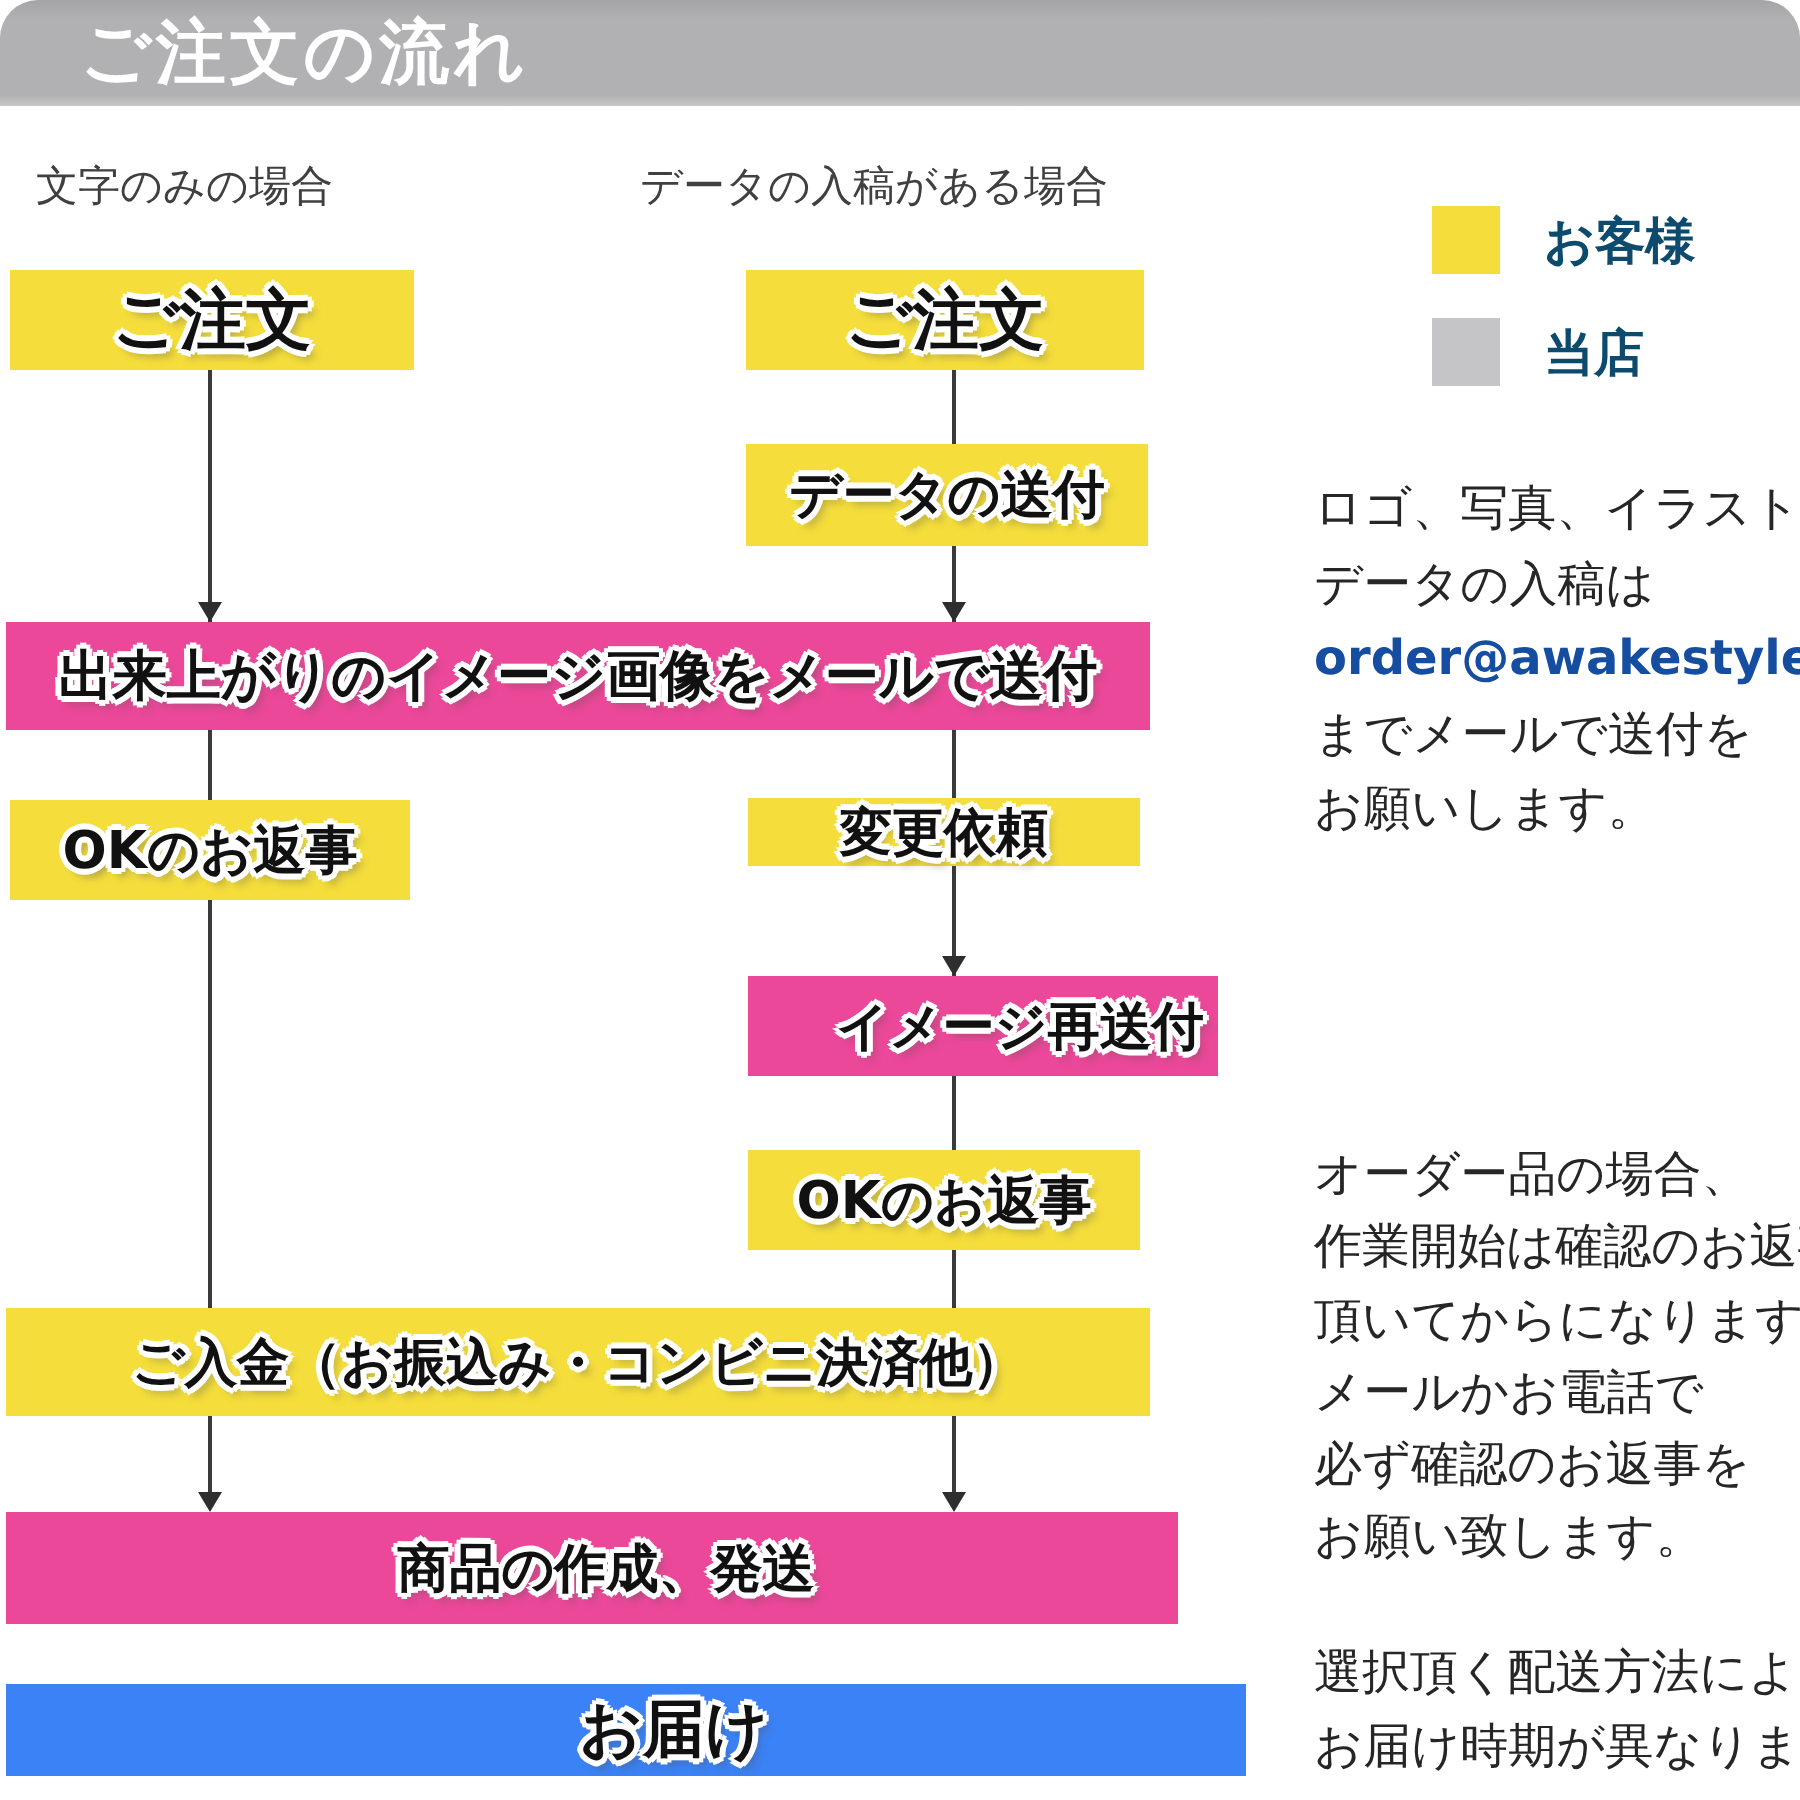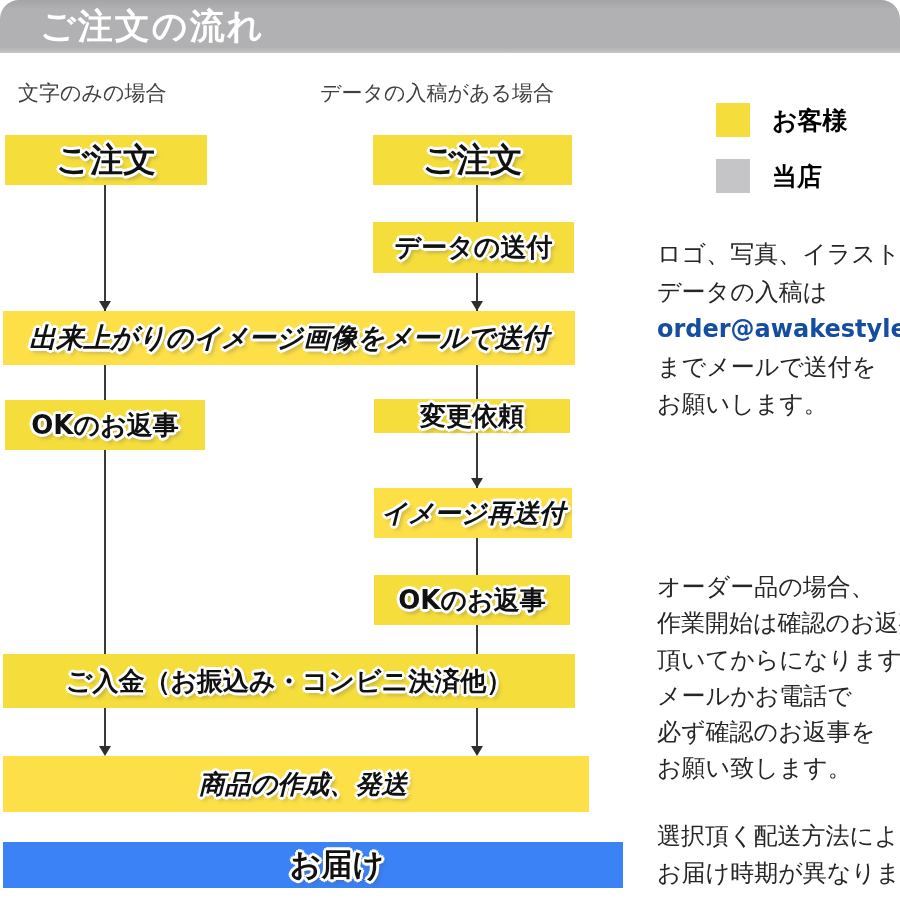--- a/index.html
+++ b/index.html
@@ -17,39 +17,39 @@
   .hdr h1{
     margin:0 0 0 40px;font-size:35px;font-weight:bold;color:#ffffff;letter-spacing:2px;
   }
   
   .col-label{position:absolute;font-size:21px;color:#404040;white-space:nowrap;text-align:center;}
   
   .legend-row{position:absolute;display:flex;align-items:center;}
   .swatch{width:34px;height:34px;display:inline-block;}
   .sw-yellow{background:#f5de3b;}
   .sw-gray{background:#c5c5c7;}
-  .legend-label{margin-left:22px;font-size:25px;font-weight:bold;color:#000000;}
+  .legend-label{margin-left:22px;font-size:25px;font-weight:bold;color:#0c4a6e;}
   
   .vline{position:absolute;width:2px;background:#3a3a3a;z-index:0;}
   .arrow{
     position:absolute;width:0;height:0;z-index:0;
     border-left:6px solid transparent;border-right:6px solid transparent;
     border-top:10px solid #2e2e2e;
   }
   
   .fbox{
     position:absolute;z-index:2;display:flex;align-items:center;justify-content:center;
     font-weight:bold;color:#111;white-space:nowrap;
     text-shadow:
       -2px -2px 0 #fff, 2px -2px 0 #fff, -2px 2px 0 #fff, 2px 2px 0 #fff,
       -3px 0 0 #fff, 3px 0 0 #fff, 0 -3px 0 #fff, 0 3px 0 #fff,
       3px 4px 4px rgba(80,80,80,0.45);
   }
   .bg-yellow{background:#f5de3b;}
-  .bg-gray{background:#fde047;font-style:italic;}
+  .bg-gray{background:#ec4899;}
   .bg-green{background:#3b82f6;padding-left:48px;}
   
   .note{position:absolute;left:657px;color:#262626;font-size:24px;z-index:3;}
   .note div{white-space:nowrap;}
   .email{color:#154da0;font-weight:bold;}
 </style>
 </head>
 <body>
 
 <div class="stage">
@@ -78,21 +78,21 @@
   <div class="arrow" style="left:471px;top:301px;"></div>
   <div class="arrow" style="left:471px;top:478px;"></div>
   <div class="arrow" style="left:471px;top:746px;"></div>
 
   <div class="fbox bg-yellow" style="left:5px;top:135px;width:202px;height:50px;font-size:33px;">ご注文</div>
   <div class="fbox bg-yellow" style="left:5px;top:400px;width:200px;height:50px;font-size:26px;">OKのお返事</div>
 
   <div class="fbox bg-yellow" style="left:373px;top:135px;width:199px;height:50px;font-size:33px;">ご注文</div>
   <div class="fbox bg-yellow" style="left:373px;top:222px;width:201px;height:51px;font-size:26px;">データの送付</div>
   <div class="fbox bg-yellow" style="left:374px;top:399px;width:196px;height:34px;font-size:26px;">変更依頼</div>
-  <div class="fbox bg-gray" style="left:374px;top:488px;width:198px;height:50px;font-size:26px;">イメージ再送付</div>
+  <div class="fbox bg-gray" style="left:374px;top:488px;width:198px;height:50px;font-size:26px;padding-left:37px;">イメージ再送付</div>
   <div class="fbox bg-yellow" style="left:374px;top:575px;width:196px;height:50px;font-size:26px;">OKのお返事</div>
 
   <div class="fbox bg-gray" style="left:3px;top:311px;width:572px;height:54px;font-size:27px;">出来上がりのイメージ画像をメールで送付</div>
   <div class="fbox bg-yellow" style="left:3px;top:654px;width:572px;height:54px;font-size:26px;text-align:center;">ご入金（お振込み・コンビニ決済他）</div>
   <div class="fbox bg-gray" style="left:3px;top:756px;width:572px;height:56px;font-size:26px;padding-left:14px;">商品の作成、発送</div>
   <div class="fbox bg-green" style="left:3px;top:842px;width:572px;height:46px;font-size:31px;">お届け</div>
 
   <div class="note" style="top:236px;line-height:37.5px;">
     <div>ロゴ、写真、イラストなど</div>
     <div>データの入稿は</div>

